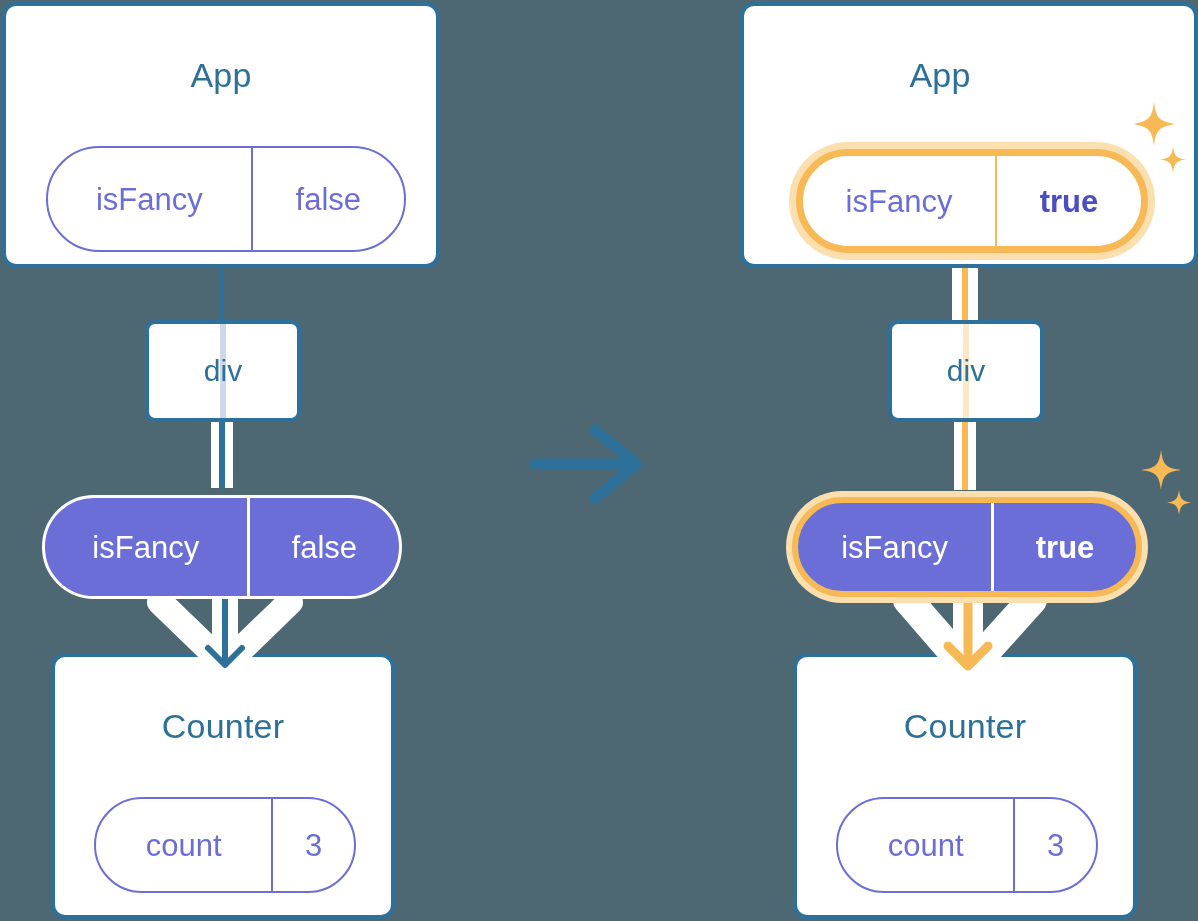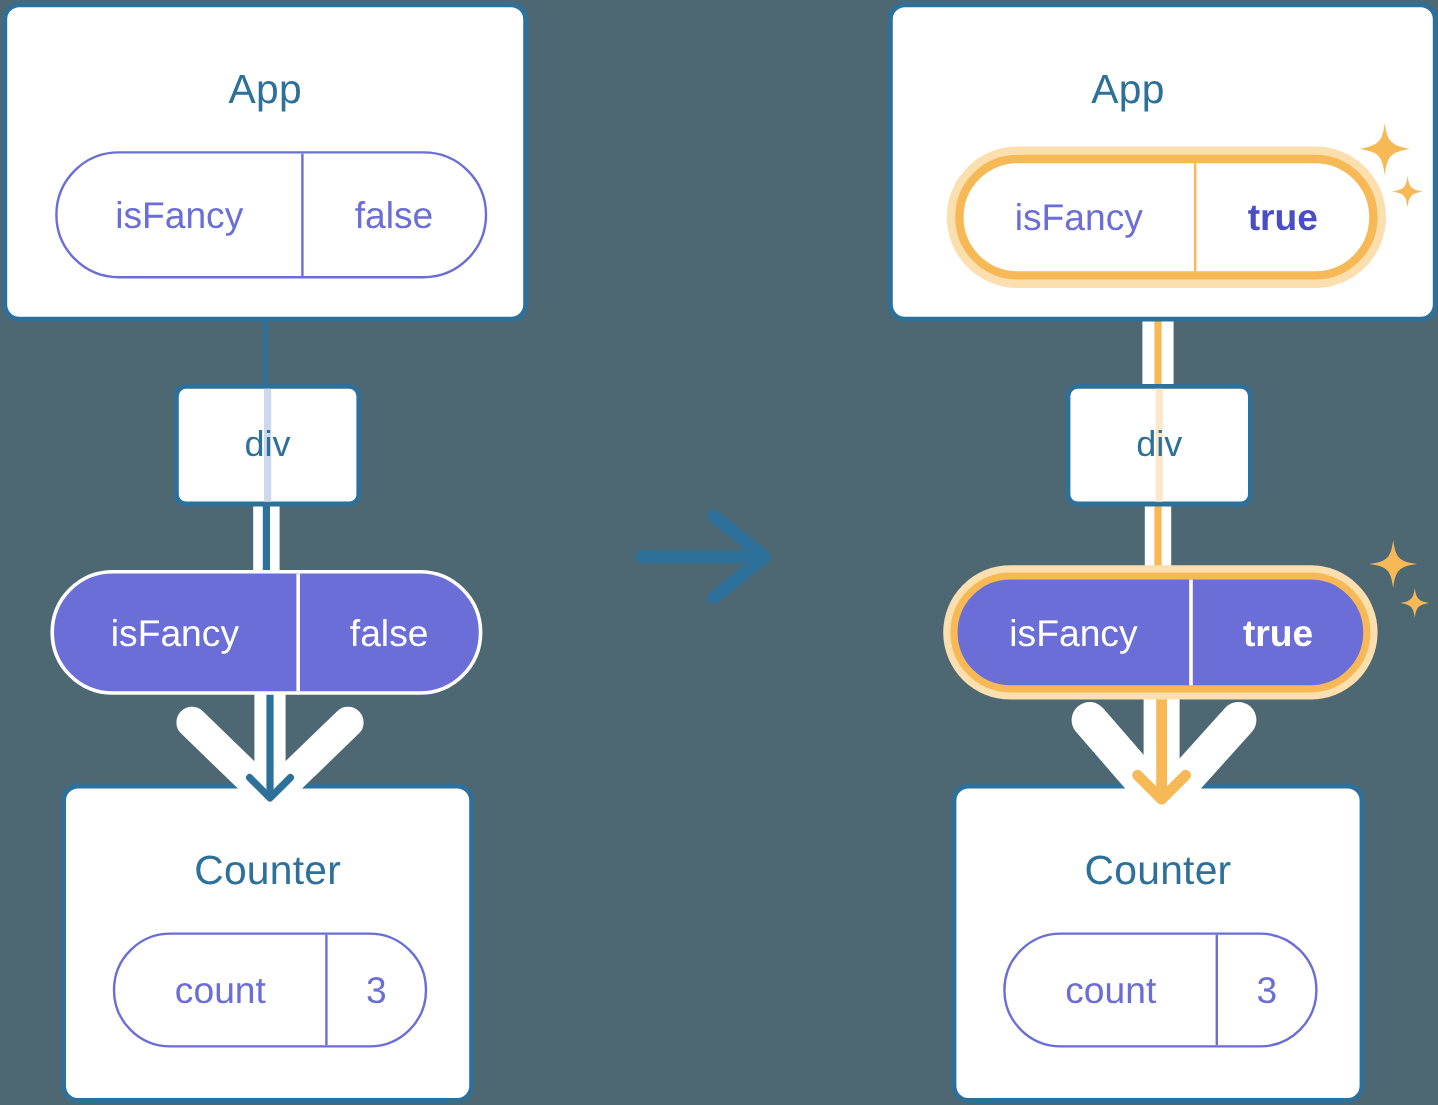--- a/index.html
+++ b/index.html
@@ -74,20 +74,21 @@
   .elbox-inner-line.blue  { background: #cdd8ec; }
   .elbox-inner-line.amber { background: #fbe8c8; }
 
   
   .pill {
     position: absolute;
     box-sizing: border-box;
     display: flex;
     align-items: stretch;
     z-index: 10;
+    margin-top: 20px;
   }
   .pill-name, .pill-value {
     display: flex;
     align-items: center;
     justify-content: center;
     box-sizing: border-box;
     font-size: 31px;
     line-height: 1;
   }
 

